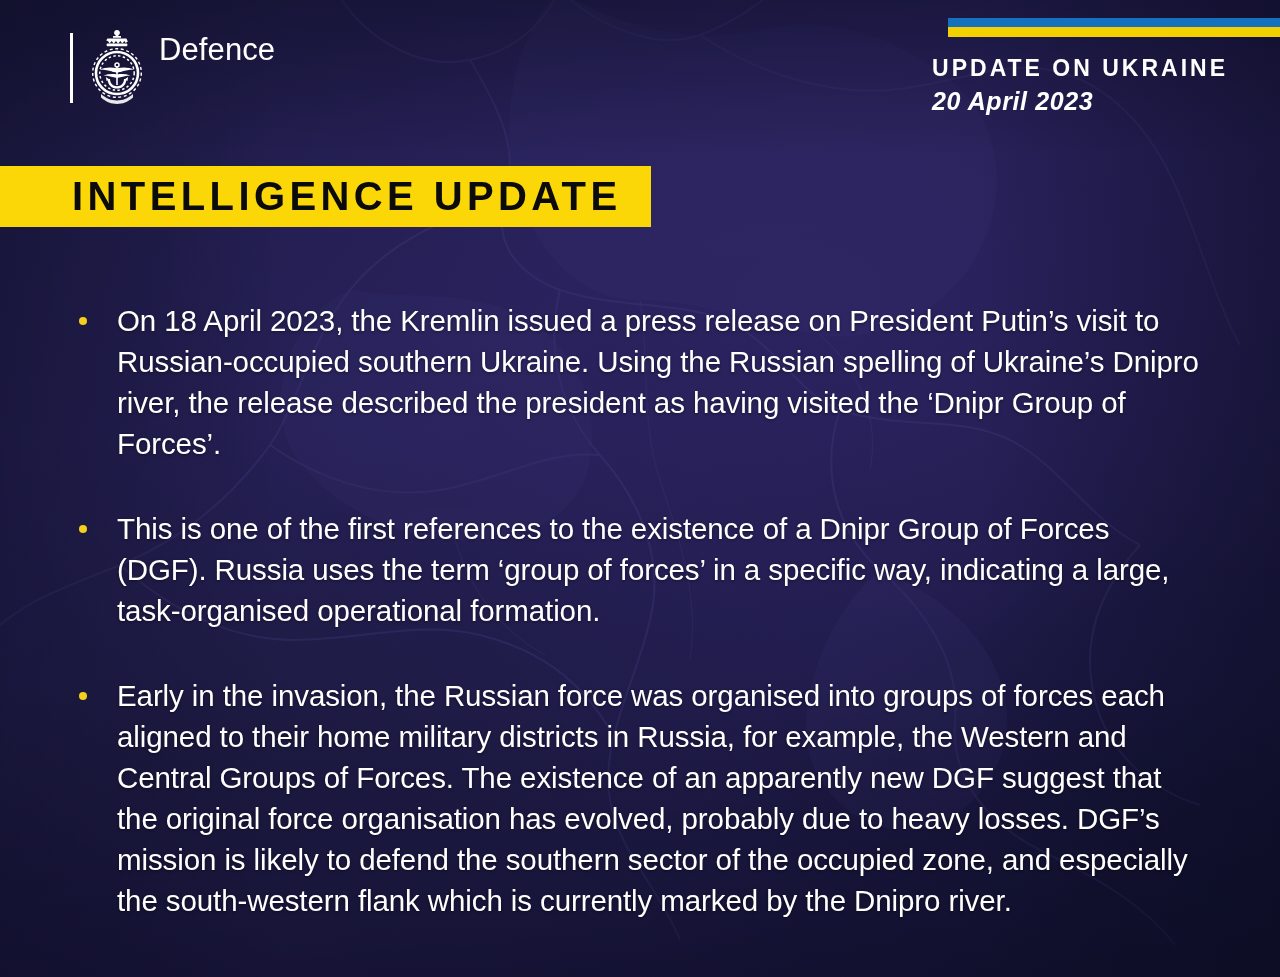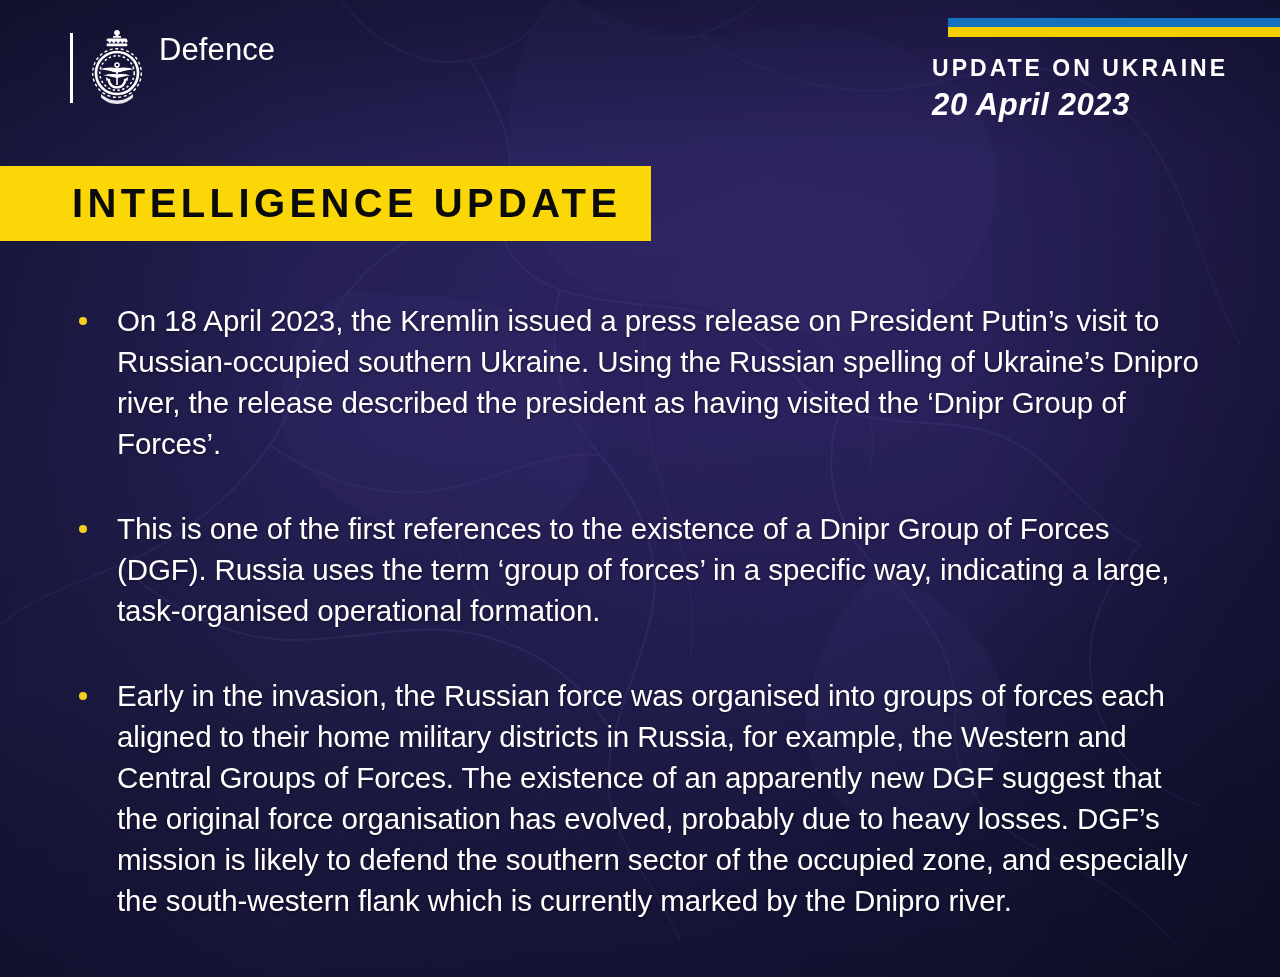--- a/index.html
+++ b/index.html
@@ -105,36 +105,36 @@
     color: #ffffff;
   }
   .update-title {
     font-size: 23px;
     font-weight: 600;
     letter-spacing: 3.0px;
     line-height: 1.18;
     white-space: nowrap;
   }
   .update-date {
-    font-size: 31px;
+    font-size: 25px;
     font-style: italic;
     font-weight: 600;
     letter-spacing: 0.6px;
     line-height: 1.3;
     margin-top: 3px;
     white-space: nowrap;
   }
 
   
   .banner {
     position: absolute;
     left: 0;
     top: 166px;
     width: 651px;
-    height: 75px;
+    height: 61px;
     background: #fcd708;
     display: flex;
     align-items: center;
   }
   .banner-text {
     color: #0b0b0b;
     font-size: 40px;
     font-weight: 700;
     letter-spacing: 4.4px;
     padding-left: 72px;

